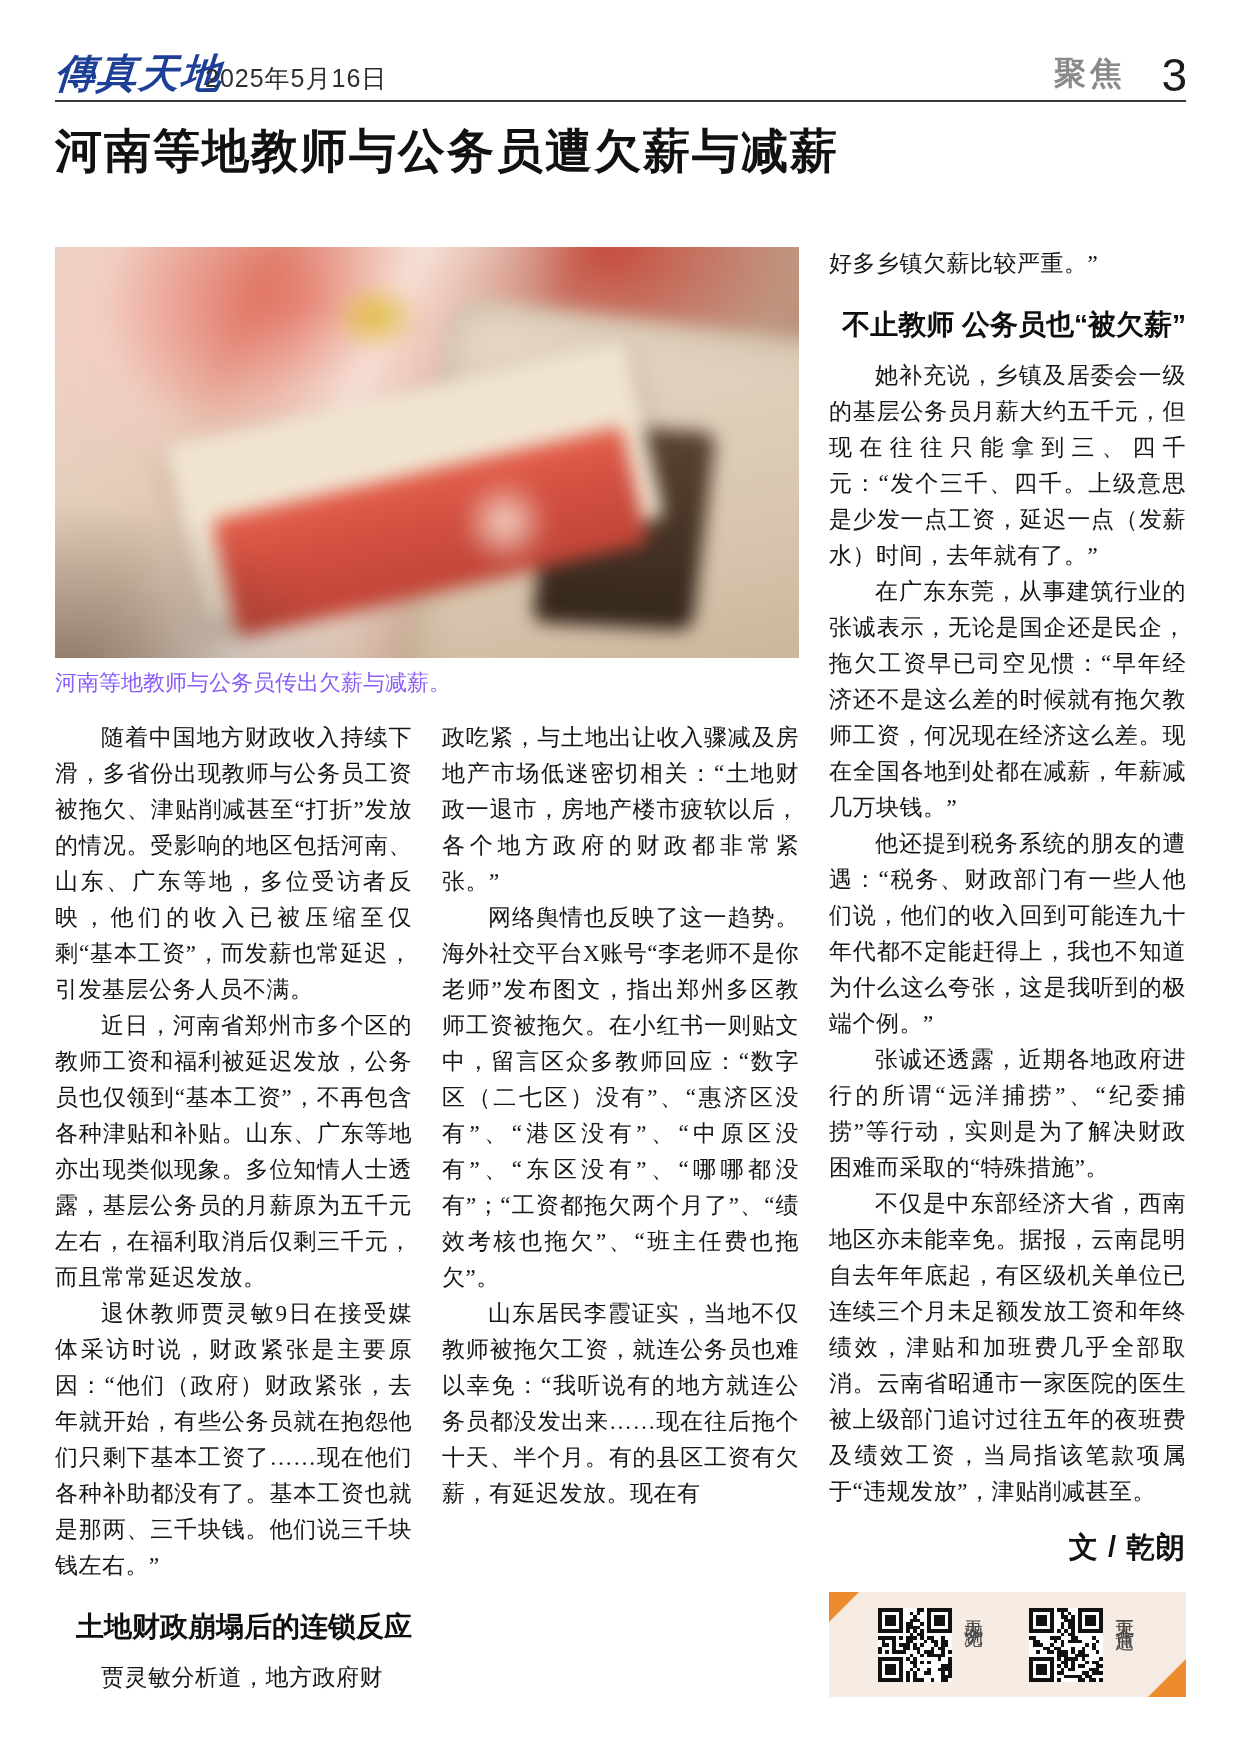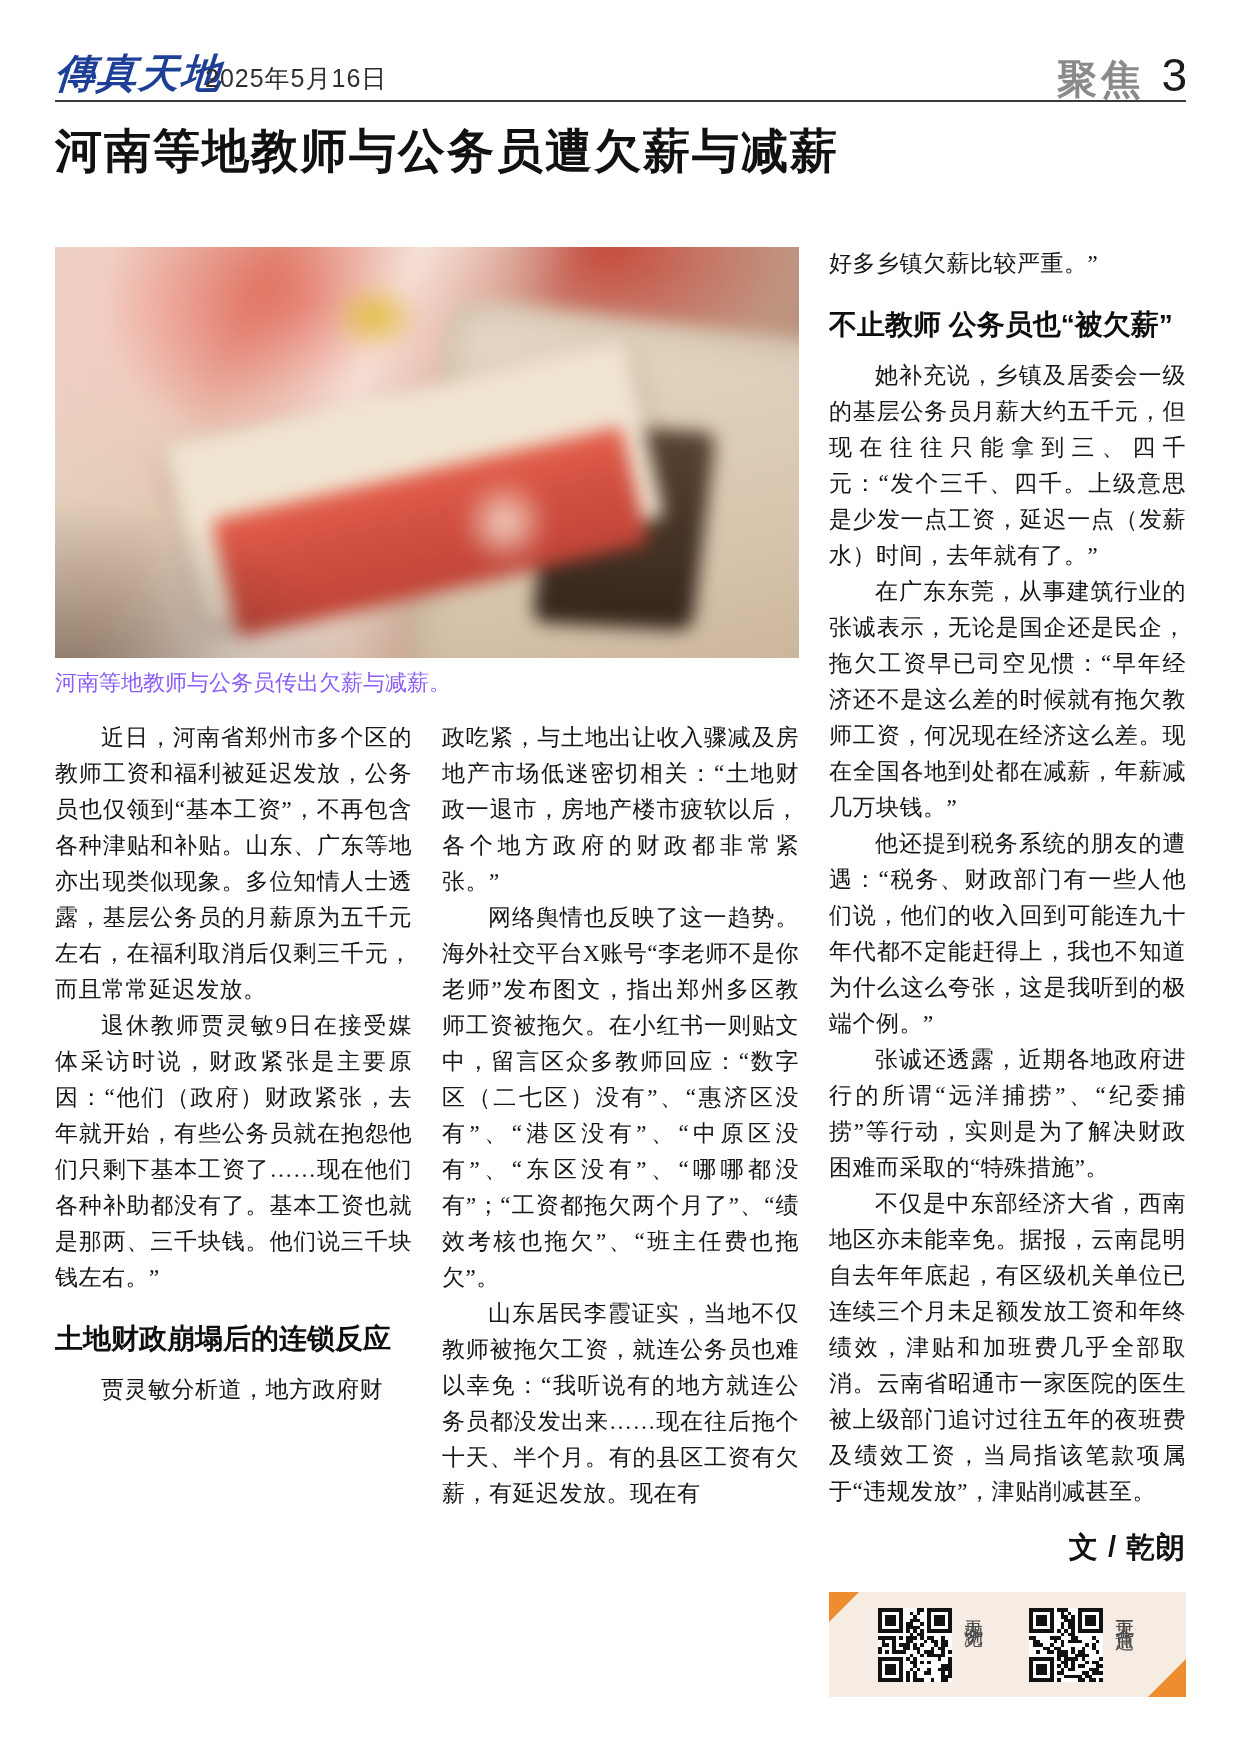--- a/index.html
+++ b/index.html
@@ -13,23 +13,23 @@
     position:absolute;left:55px;top:46px;
     font-family:"DejaVu Serif",serif;font-weight:bold;font-style:italic;
     font-size:40px;color:#1e3f96;transform:skewX(-4deg);letter-spacing:2px;
   }
   .issue-date{
     position:absolute;left:205px;top:62px;
     font-family:"Liberation Sans","DejaVu Sans",sans-serif;
     font-size:25px;color:#2e2e2e;letter-spacing:1px;
   }
   .section-label{
-    position:absolute;right:96px;top:52px;
+    position:absolute;right:115px;top:52px;
     font-family:"Liberation Serif",serif;font-weight:bold;
-    font-size:40px;color:#8a8a8a;letter-spacing:4px;
+    font-size:32px;color:#8a8a8a;letter-spacing:4px;
   }
   .page-number{
     position:absolute;right:54px;top:48px;
     font-family:"Liberation Sans","DejaVu Sans",sans-serif;
     font-size:46px;color:#1b1b1b;font-weight:400;
   }
   .header-rule{
     position:absolute;left:55px;right:55px;top:100px;height:2px;
     background:#3a3a3a;
   }
@@ -74,21 +74,21 @@
     text-align:justify;color:#161616;
   }
   .col-1{left:55px;top:720px;height:1014px;}
   .col-2{left:442px;top:720px;height:1014px;}
   .col-3{left:829px;top:246px;height:1296px;}
   .para{text-indent:2em;margin:0;}
   .cont{text-indent:0;margin:0;}
   .subhead{
     font-family:"Liberation Sans","DejaVu Sans",sans-serif;
     font-weight:bold;font-size:28px;line-height:34px;color:#0e0e0e;
-    margin:26px 0 16px 0;text-align:left;letter-spacing:0;
+    margin:26px 0 16px 0;text-align:right;letter-spacing:0;
   }
   .byline{
     position:absolute;right:55px;top:1528px;
     font-family:"Liberation Sans","DejaVu Sans",sans-serif;
     font-weight:bold;font-size:29px;color:#111;letter-spacing:1px;
   }
   
   .qr-box{
     position:absolute;left:829px;top:1592px;width:357px;height:105px;
     background:#f6ece3;display:flex;align-items:center;justify-content:center;gap:42px;
@@ -128,20 +128,21 @@
       <div class="ph ph-slot"></div>
       <div class="ph ph-notes"></div>
       <div class="ph ph-noteface"></div>
       <div class="ph ph-noteseal"></div>
       <div class="ph ph-shadow"></div>
     </div>
   </div>
   <div class="photo-caption">河南等地教师与公务员传出欠薪与减薪。</div>
 
   <div class="col col-1">
+      <p class="para">随着中国地方财政收入持续下滑，多省份出现教师与公务员工资被拖欠、津贴削减甚至“打折”发放的情况。受影响的地区包括河南、山东、广东等地，多位受访者反映，他们的收入已被压缩至仅剩“基本工资”，而发薪也常延迟，引发基层公务人员不满。</p>
       <p class="para">近日，河南省郑州市多个区的教师工资和福利被延迟发放，公务员也仅领到“基本工资”，不再包含各种津贴和补贴。山东、广东等地亦出现类似现象。多位知情人士透露，基层公务员的月薪原为五千元左右，在福利取消后仅剩三千元，而且常常延迟发放。</p>
       <p class="para">退休教师贾灵敏9日在接受媒体采访时说，财政紧张是主要原因：“他们（政府）财政紧张，去年就开始，有些公务员就在抱怨他们只剩下基本工资了……现在他们各种补助都没有了。基本工资也就是那两、三千块钱。他们说三千块钱左右。”</p>
       <h2 class="subhead">土地财政崩塌后的连锁反应</h2>
       <p class="para">贾灵敏分析道，地方政府财</p>
     </div>
   <div class="col col-2">
       <p class="cont">政吃紧，与土地出让收入骤减及房地产市场低迷密切相关：“土地财政一退市，房地产楼市疲软以后，各个地方政府的财政都非常紧张。”</p>
       <p class="para">网络舆情也反映了这一趋势。海外社交平台X账号“李老师不是你老师”发布图文，指出郑州多区教师工资被拖欠。在小红书一则贴文中，留言区众多教师回应：“数字区（二七区）没有”、“惠济区没有”、“港区没有”、“中原区没有”、“东区没有”、“哪哪都没有”；“工资都拖欠两个月了”、“绩效考核也拖欠”、“班主任费也拖欠”。</p>
       <p class="para">山东居民李霞证实，当地不仅教师被拖欠工资，就连公务员也难以幸免：“我听说有的地方就连公务员都没发出来……现在往后拖个十天、半个月。有的县区工资有欠薪，有延迟发放。现在有</p>
     </div>

